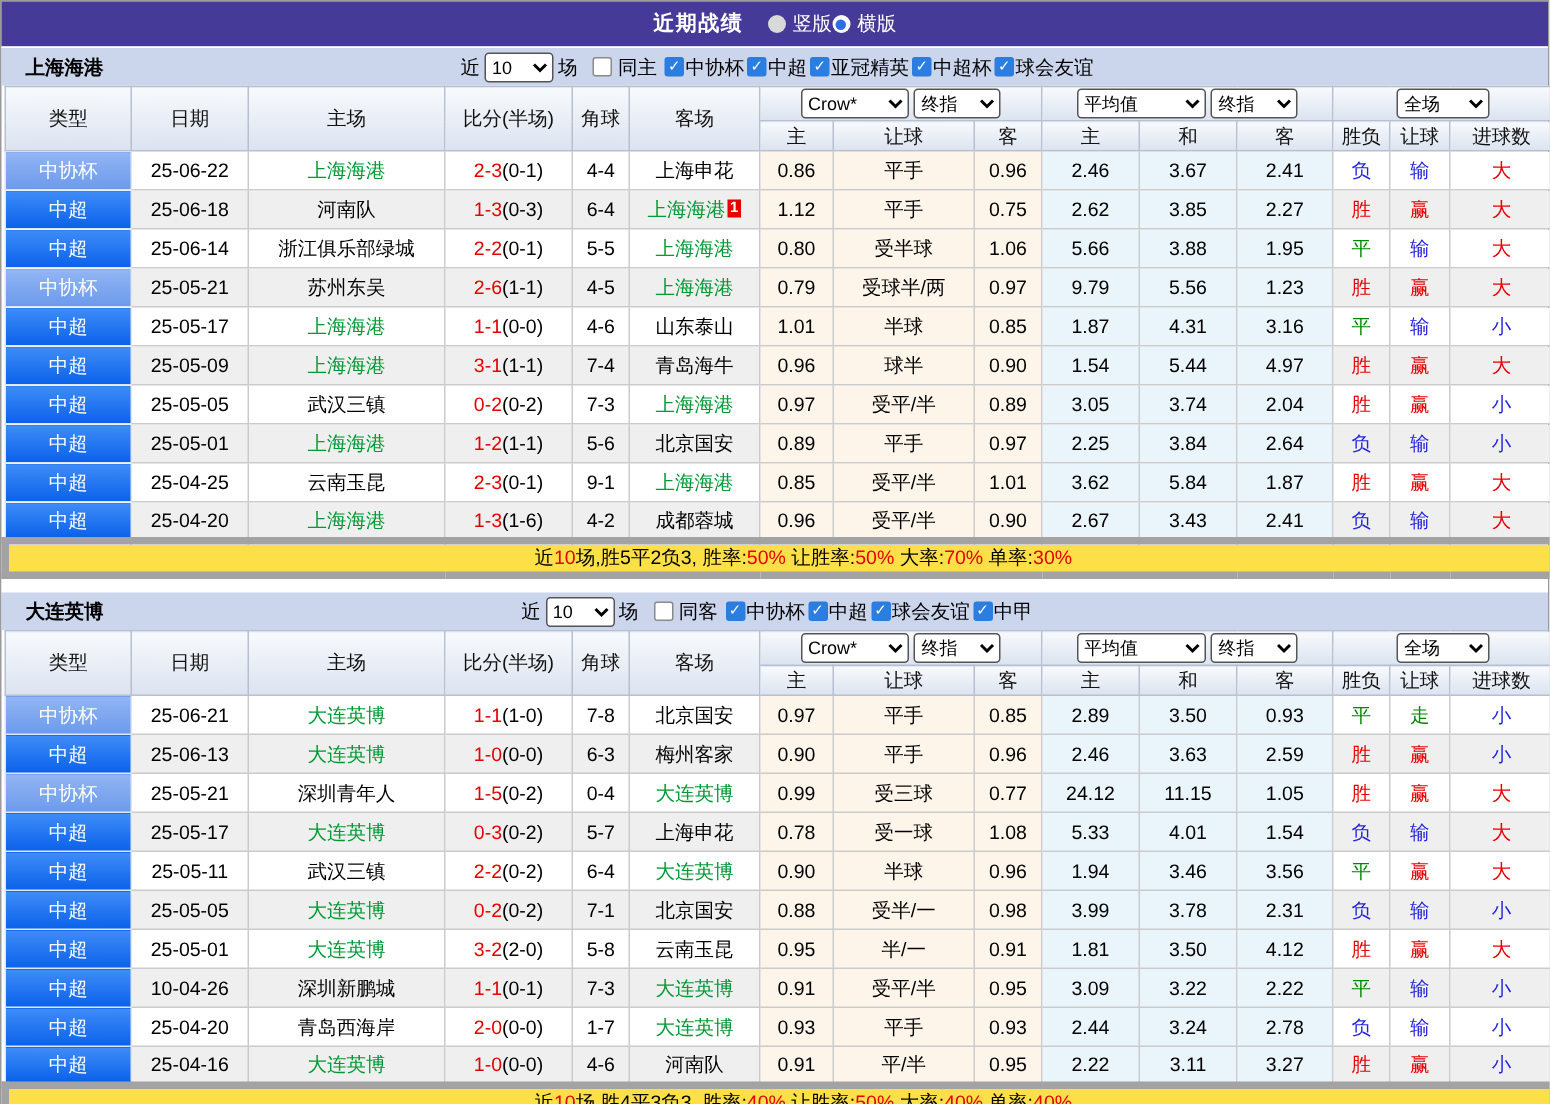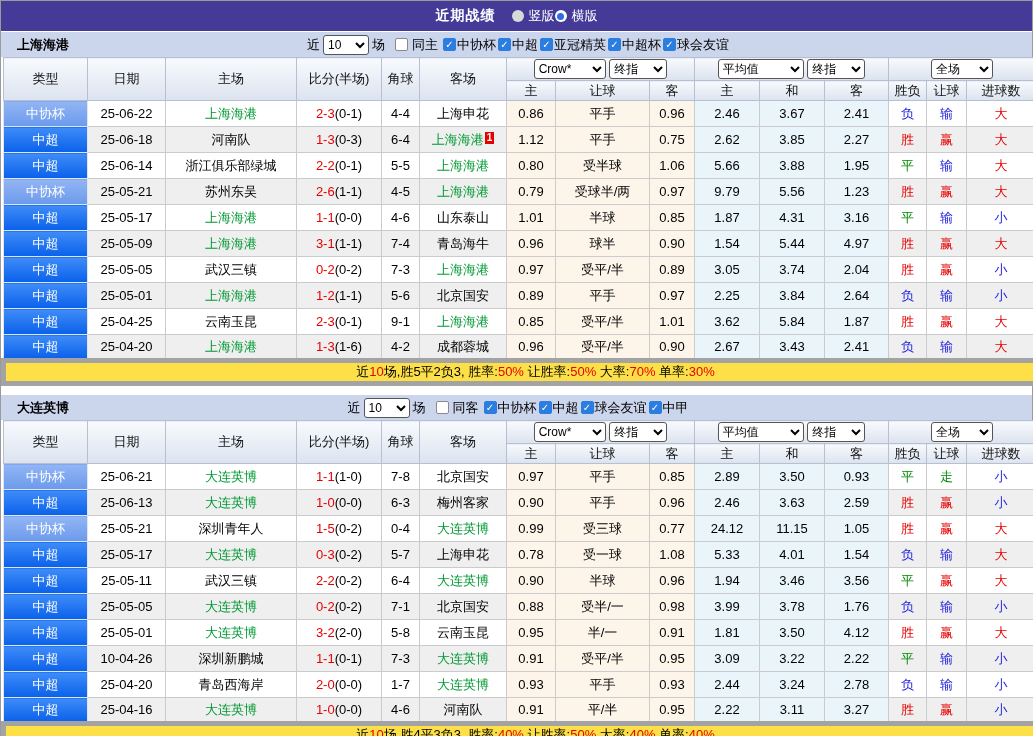--- a/index.html
+++ b/index.html
@@ -453,21 +453,21 @@
               <td>25-05-05</td>
               <td><span class="team-green">大连英博</span></td>
               <td><span class="score">0-2</span><span>(0-2)</span></td>
               <td>7-1</td>
               <td><span>北京国安</span></td>
               <td class="cream">0.88</td>
               <td class="cream">受半/一</td>
               <td class="cream">0.98</td>
               <td class="lblue">3.99</td>
               <td class="lblue">3.78</td>
-              <td class="lblue">1.76</td>
+              <td class="lblue">2.31</td>
               <td style="color: rgb(35, 35, 221);">负</td>
               <td style="color: rgb(35, 35, 221);">输</td>
               <td style="color: rgb(35, 35, 221);">小</td>
             </tr>
             <tr class="odd">
               <td class="type super">中超</td>
               <td>25-05-01</td>
               <td><span class="team-green">大连英博</span></td>
               <td><span class="score">3-2</span><span>(2-0)</span></td>
               <td>5-8</td>

